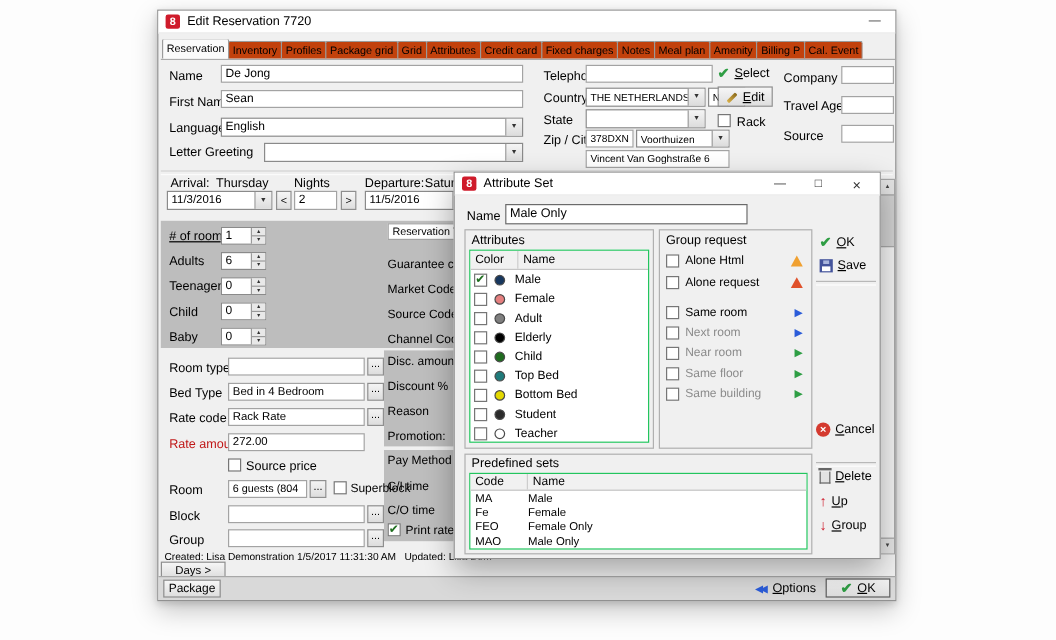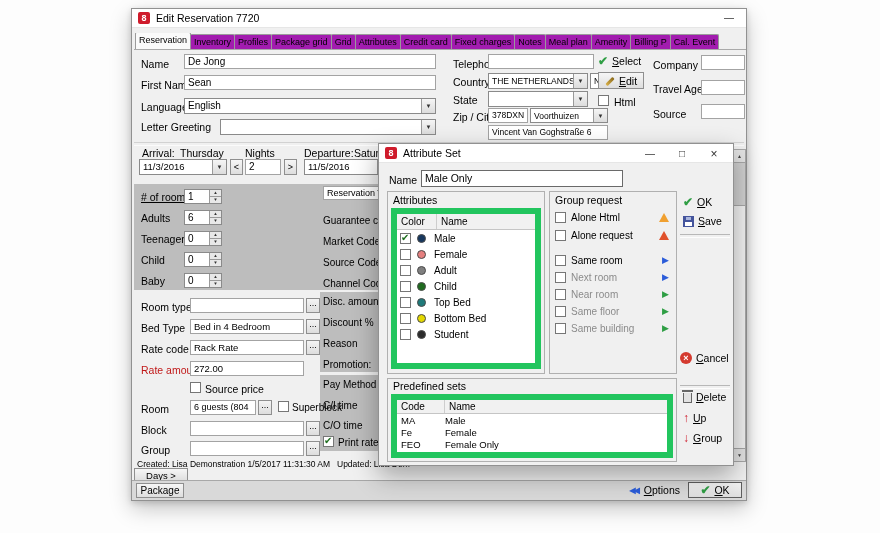--- a/index.html
+++ b/index.html
@@ -10,21 +10,21 @@
               box-shadow:0 8px 20px rgba(0,0,0,.22), 0 2px 6px rgba(0,0,0,.15); }
   .dlg { left:378px; top:143px; width:356px; height:323px; z-index:10;
          box-shadow:0 10px 24px rgba(0,0,0,.32); }
   .titlebar { position:absolute; left:0; top:0; right:0; height:19px; background:#fff;
               border-bottom:1px solid #e6e6e6; display:flex; align-items:center; gap:6px; padding:0 6px; box-sizing:border-box; }
   .applogo { width:12px; height:12px; background:#cf1b2b; color:#fff; font-size:9px; font-weight:bold;
              display:flex; align-items:center; justify-content:center; border-radius:2px; flex:0 0 auto; }
   .title-text { font-size:10.5px; white-space:nowrap; }
   .cap-btn { position:absolute; top:3px; width:18px; text-align:center; font-size:10px; color:#333; }
   .tabs { position:absolute; left:3px; top:24px; width:610px; height:16px; display:flex; align-items:flex-end; overflow:hidden; }
-  .tab { font-size:9px; padding:2px 3px; background:#a21caf; border:1px solid #9a9a9a; border-bottom:none;
+  .tab { font-size:9px; padding:2px 3px; background:#c2410c; border:1px solid #9a9a9a; border-bottom:none;
          margin-right:-1px; white-space:nowrap; border-radius:2px 2px 0 0; }
   .tab.active { background:#fafafa; padding-bottom:4px; margin-top:-2px; position:relative; z-index:2; }
   .tabline { position:absolute; left:2px; top:40px; width:612px; border-top:1px solid #aaa; }
   .groove { position:absolute; height:2px; border-top:1px solid #d2d2d2; border-bottom:1px solid #fbfbfb; }
   .lbl { position:absolute; font-size:10.5px; line-height:12px; white-space:nowrap; }
   .lbl.s10 { font-size:10px; }
   .lbl.s85 { font-size:8.5px; }
   .red { color:#c01818; }
   .u { text-decoration:underline; }
   .tb { position:absolute; background:#fff; border:1px solid #a3a3a3; box-sizing:border-box; height:15px;
@@ -58,21 +58,21 @@
   .icon-xcircle { width:12px; height:12px; border-radius:50%; background:#d43a2f; color:#fff; font-size:9px;
                   font-weight:bold; display:flex; align-items:center; justify-content:center; line-height:1; flex:0 0 auto; }
   .icon-trash { width:9px; height:10px; border:1px solid #666; border-top:none; background:#e2e2e2;
                 position:relative; box-sizing:border-box; flex:0 0 auto; margin-top:2px; }
   .icon-trash::before { content:""; position:absolute; left:-2px; top:-3px; width:11px; height:2px; background:#666; }
   .icon-pencil { width:10px; height:10px; position:relative; flex:0 0 auto; }
   .icon-pencil::before { content:""; position:absolute; left:0px; top:4px; width:10px; height:3px;
                          background:linear-gradient(90deg,#d9b04a,#8a6a1a); transform:rotate(-45deg); border-radius:1px; }
   .gb { position:absolute; border:1px solid #b0b0b0; box-sizing:border-box; }
   .gb-title { position:absolute; font-size:10.5px; white-space:nowrap; }
-  .grid { position:absolute; background:#fff; border:6px solid #22c55e; box-sizing:border-box; overflow:hidden; }
+  .grid { position:absolute; background:#fff; border:1px solid #22c55e; box-sizing:border-box; overflow:hidden; }
   .grid-head { display:flex; background:#f1f1f1; border-bottom:1px solid #c5c5c5; height:15px; align-items:center; }
   .gh-cell { font-size:10px; padding:0 4px; border-right:1px solid #cdcdcd; box-sizing:border-box; height:15px; line-height:15px; }
   .grid-row { display:flex; align-items:center; height:16px; }
   .cell-name { font-size:10px; margin-left:8px; white-space:nowrap; }
   .swatch { width:9px; height:9px; border-radius:50%; border:1px solid #4a4a4a; box-sizing:border-box;
             flex:0 0 auto; margin-left:6px; }
   .grid2-row { display:flex; align-items:center; height:12px; }
   .pcode { width:48px; padding-left:4px; font-size:9.5px; box-sizing:border-box; }
   .pname { flex:1; font-size:9.5px; white-space:nowrap; }
   .gh13 { height:13px; line-height:13px; }
@@ -162,21 +162,21 @@
 
     <div class="flatbtn" style="left:466px;top:46px;">
       <span class="check-green">✔</span>
       <span class="ak">Select</span>
     </div>
     <div class="btn3d" style="left:466px;top:63px;width:46px;height:17px;">
       <span class="icon-pencil"></span>
       <span class="ak">Edit</span>
     </div>
     <span class="cb" style="position:absolute;left:466px;top:86px;"></span>
-    <span class="lbl" style="left:482px;top:87px;">Html</span>
+    <span class="lbl" style="left:482px;top:87px;">Rack</span>
 
     <span class="lbl" style="left:521px;top:50px;">Company</span>
     <div class="tb" style="left:569px;top:46px;width:44px;"></div>
     <span class="lbl" style="left:521px;top:74px;">Travel Agent</span>
     <div class="tb" style="left:569px;top:71px;width:44px;"></div>
     <span class="lbl" style="left:521px;top:99px;">Source</span>
     <div class="tb" style="left:569px;top:95px;width:44px;"></div>
 
     <div class="groove" style="left:2px;top:133px;width:610px;"></div>
 
@@ -342,37 +342,47 @@
         <span class="swatch" style="background-color: rgb(229, 127, 127);"></span>
         <span class="cell-name">Female</span>
       </div>
       <div class="grid-row">
         <span class="cb" style="margin-left:3px;" data-checked="false"></span>
         <span class="swatch" style="background-color: rgb(127, 127, 127);"></span>
         <span class="cell-name">Adult</span>
       </div>
       <div class="grid-row">
         <span class="cb" style="margin-left:3px;" data-checked="false"></span>
+        <span class="swatch" style="background-color: rgb(0, 0, 0);"></span>
+        <span class="cell-name">Elderly</span>
+      </div>
+      <div class="grid-row">
+        <span class="cb" style="margin-left:3px;" data-checked="false"></span>
         <span class="swatch" style="background-color: rgb(31, 107, 31);"></span>
         <span class="cell-name">Child</span>
       </div>
       <div class="grid-row">
         <span class="cb" style="margin-left:3px;" data-checked="false"></span>
         <span class="swatch" style="background-color: rgb(31, 122, 122);"></span>
         <span class="cell-name">Top Bed</span>
       </div>
       <div class="grid-row">
         <span class="cb" style="margin-left:3px;" data-checked="false"></span>
         <span class="swatch" style="background-color: rgb(227, 216, 0);"></span>
         <span class="cell-name">Bottom Bed</span>
       </div>
       <div class="grid-row">
         <span class="cb" style="margin-left:3px;" data-checked="false"></span>
         <span class="swatch" style="background-color: rgb(43, 43, 43);"></span>
         <span class="cell-name">Student</span>
+      </div>
+      <div class="grid-row">
+        <span class="cb" style="margin-left:3px;" data-checked="false"></span>
+        <span class="swatch" style="background-color: rgb(255, 255, 255);"></span>
+        <span class="cell-name">Teacher</span>
       </div>
     </div>
 
     <div class="gb" style="left:170px;top:47px;width:128px;height:183px;"></div>
     <span class="gb-title" style="left:176px;top:50px;">Group request</span>
     <div class="gr-item" style="top:66px;">
       <span class="cb"></span>
       <span class="gr-label" data-enabled="true">Alone Html</span>
       <span class="tri" style="border-bottom-color: rgb(240, 160, 48);"></span>
     </div>

